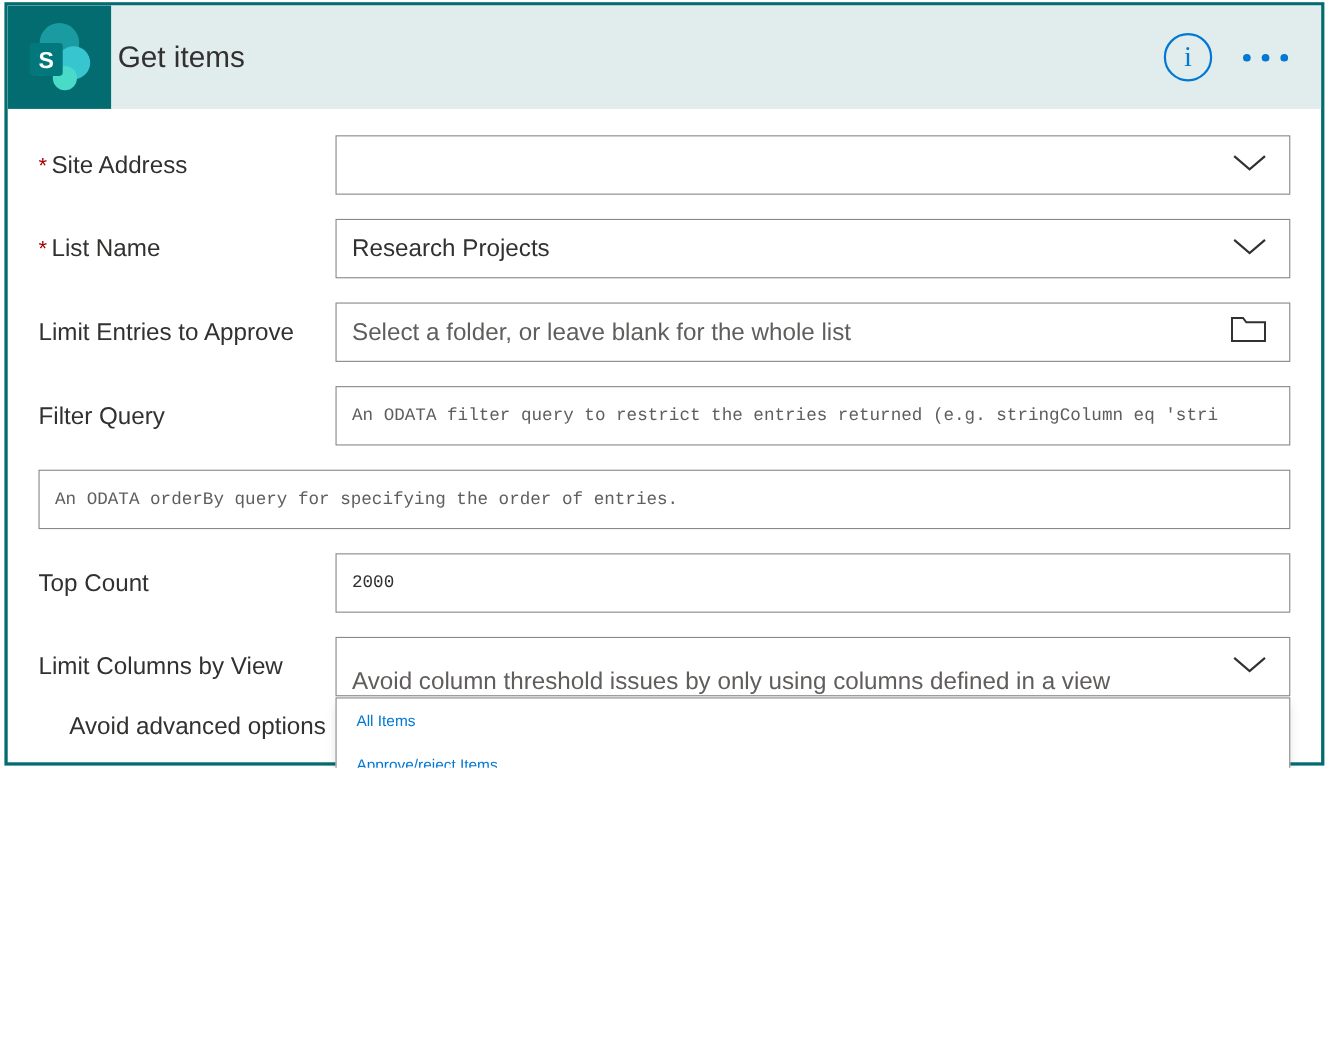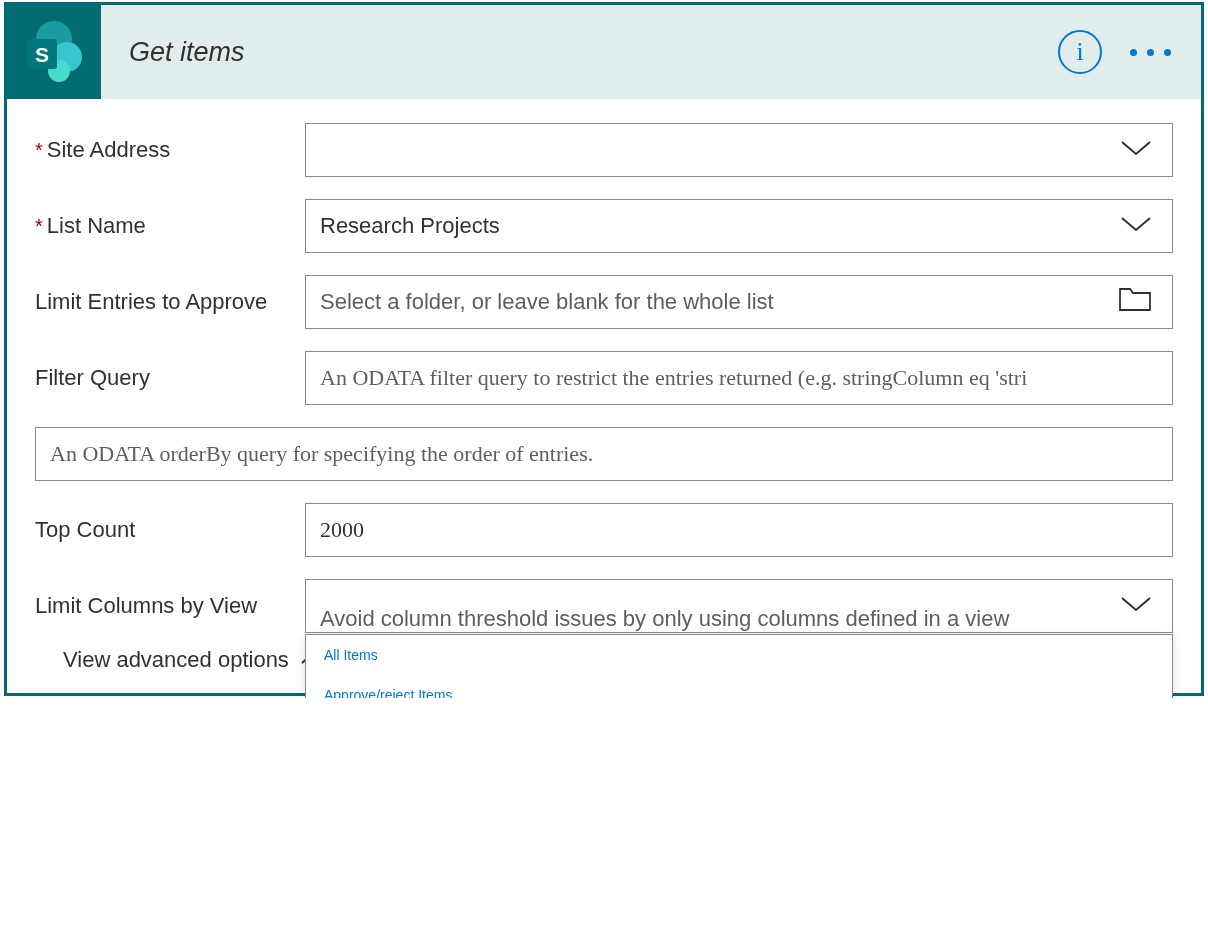--- a/index.html
+++ b/index.html
@@ -28,25 +28,24 @@
     background: #036c70;
     display: flex;
     align-items: center;
     justify-content: center;
     position: relative;
     flex-shrink: 0;
   }
   .logo-svg { width: 70px; height: 70px; }
   .header-title {
     flex: 1;
-    padding-left: 28px;
+    padding-left: 6px;
     font-size: 27px;
     color: #323130;
     font-weight: 400;
-    font-style: italic;
   }
   .header-info {
     width: 44px;
     height: 44px;
     border: 2.5px solid #0078d4;
     border-radius: 50%;
     display: flex;
     align-items: center;
     justify-content: center;
     color: #0078d4;
@@ -153,23 +152,23 @@
     top: 10px;
   }
   .cursor-icon svg { width: 30px; height: 36px; }
   .open-select {
     position: relative;
     align-items: flex-end;
   }
   .field-control input {
     border: none;
     outline: none;
-    font-size: 22px;
+    font-size: 16px;
     width: 100%;
-    font-family: Liberation Serif, serif;
+    font-family: Liberation Mono, monospace;
     color: #323130;
     background: transparent;
   }
   .field-control input::placeholder {
     color: #605e5c;
   }
 </style>
 </head>
 <body>
 
@@ -277,21 +276,21 @@
               </svg>
             </span>
           </div>
           <div class="dropdown-item">Use all columns (Do not limit)</div>
           <div class="dropdown-item">Enter custom value</div>
         </div>
       </div>
     </div>
 
     <div class="hide-advanced">
-      <span>View advanced options</span>
+      <span>Avoid advanced options</span>
       <span class="chevron-up-small">
         <svg viewBox="0 0 28 18">
             <path d="M3 14 L14 4 L25 14" stroke="#323130" stroke-width="2" fill="none"></path>
           </svg>
       </span>
     </div>
 
   </div>
 </div>
 

